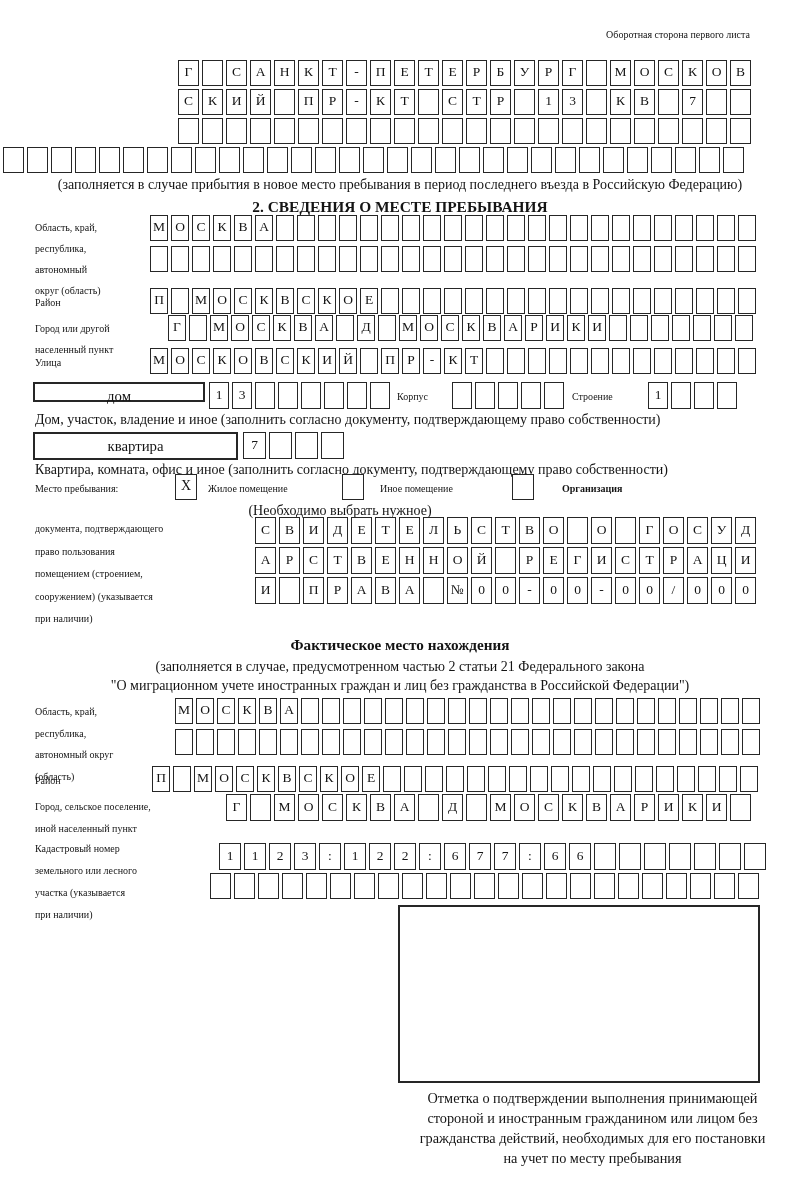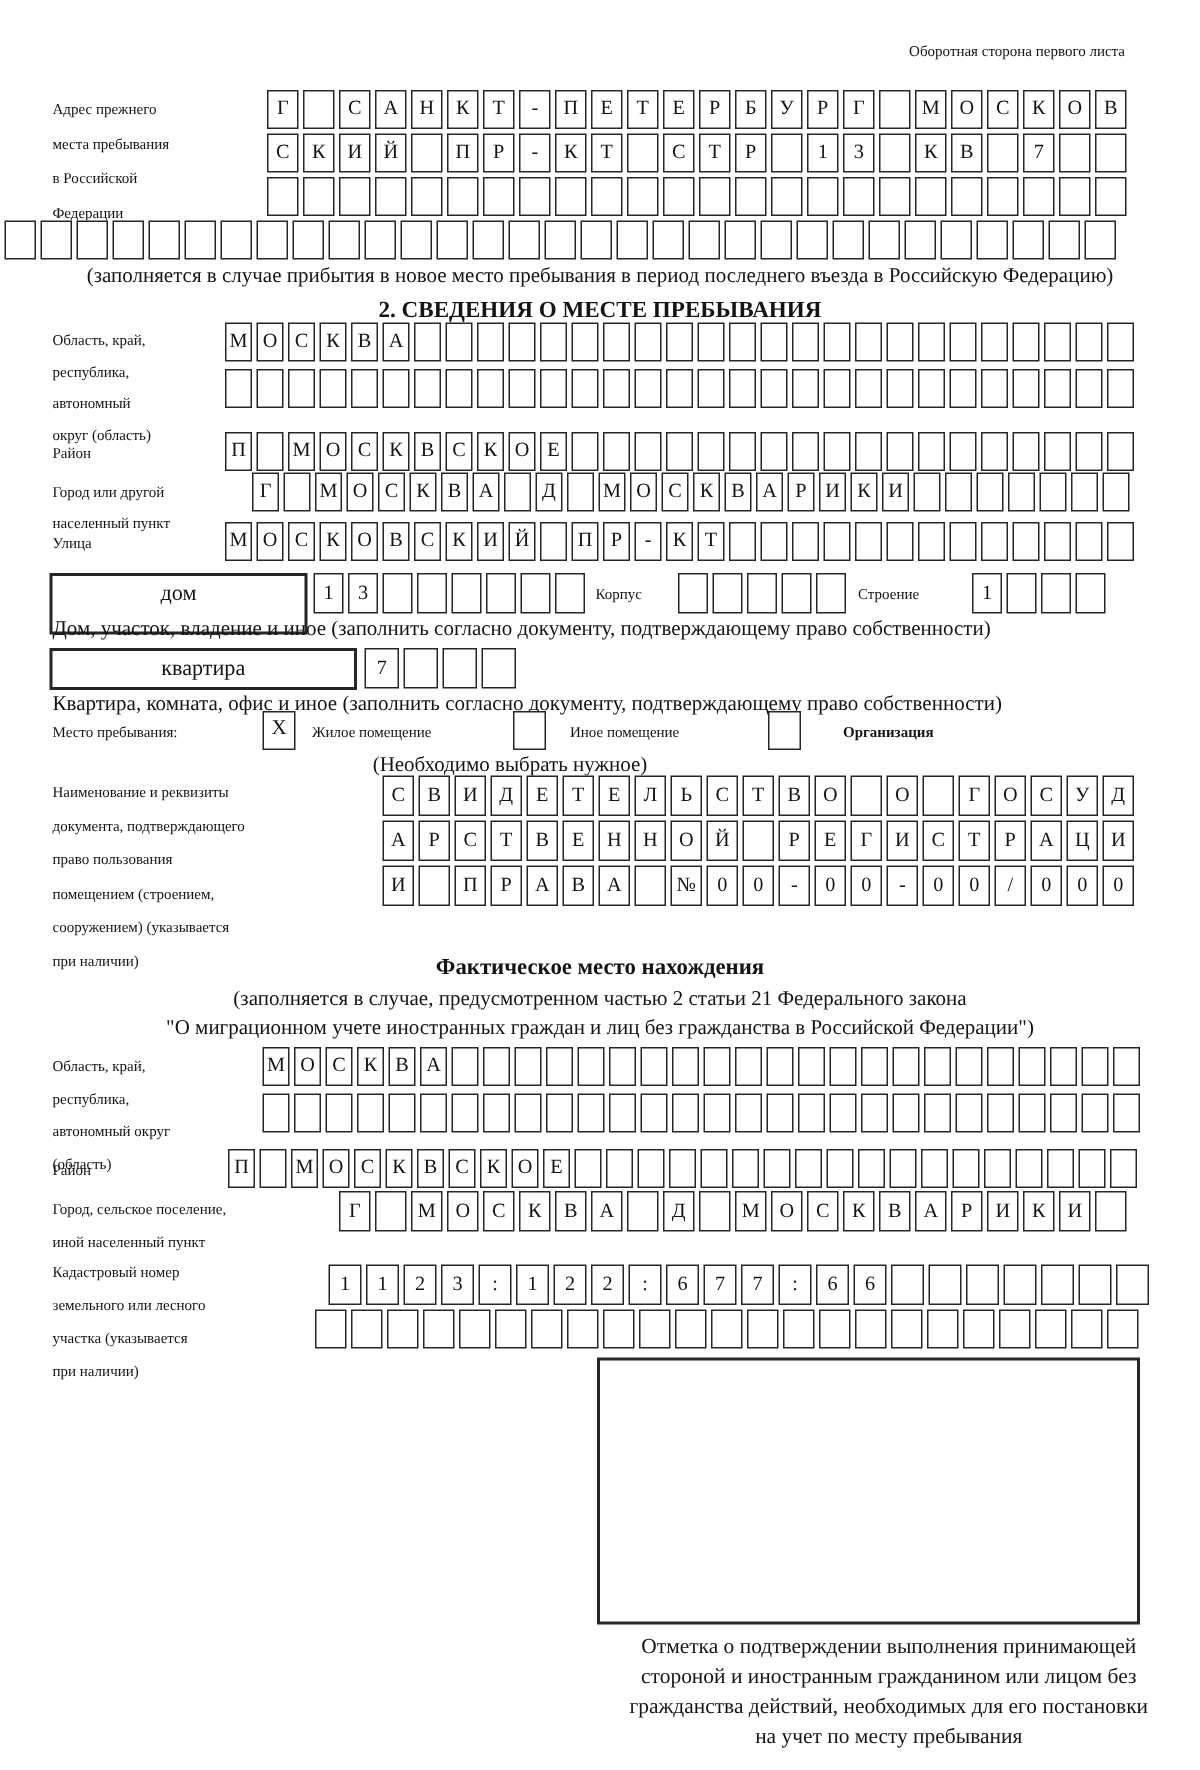--- a/index.html
+++ b/index.html
@@ -24,26 +24,20 @@
   .wbox{position:absolute;box-sizing:border-box;border:2px solid #262626;background:#fff;
         text-align:center;font-size:14.8px;}
 </style>
 </head>
 <body>
 
 <div class="page">
 
   <div class="label" style="left:450px;top:24px;width:300px;text-align:right;">Оборотная сторона первого листа</div>
 
-  <div class="label" style="left:35px;top:62px;line-height:23px;">
-    <div>Адрес прежнего</div>
-    <div>места пребывания</div>
-    <div>в Российской</div>
-    <div>Федерации</div>
-  </div>
   <div class="boxrow lg" style="left:178px;top:60px">
       <span class="cb">Г</span>
       <span class="cb"></span>
       <span class="cb">С</span>
       <span class="cb">А</span>
       <span class="cb">Н</span>
       <span class="cb">К</span>
       <span class="cb">Т</span>
       <span class="cb">-</span>
       <span class="cb">П</span>
@@ -315,21 +309,21 @@
       <span class="cb"></span>
       <span class="cb"></span>
       <span class="cb"></span>
       <span class="cb"></span>
       <span class="cb"></span>
       <span class="cb"></span>
       <span class="cb"></span>
       <span class="cb"></span>
     </div>
 
-  <div class="wbox" style="left:33px;top:382px;width:172px;height:41px;line-height:25px;">дом</div>
+  <div class="wbox" style="left:33px;top:382px;width:172px;height:20px;line-height:25px;">дом</div>
   <div class="boxrow n8" style="left:209px;top:382px">
       <span class="cb">1</span>
       <span class="cb">3</span>
       <span class="cb"></span>
       <span class="cb"></span>
       <span class="cb"></span>
       <span class="cb"></span>
       <span class="cb"></span>
       <span class="cb"></span>
     </div>
@@ -368,21 +362,20 @@
       <span class="cb"></span>
     </div>
   <div class="label" style="left:380px;top:478px;">Иное помещение</div>
   <div class="boxrow chk" style="left:512px;top:474px">
       <span class="cb"></span>
     </div>
   <div class="label" style="left:562px;top:478px;font-weight:bold;">Организация</div>
   <div class="cap" style="left:0px;top:503px;width:680px;text-align:center;">(Необходимо выбрать нужное)</div>
 
   <div class="label" style="left:35px;top:518px;line-height:22.5px;">
-    <div>Наименование и реквизиты</div>
     <div>документа, подтверждающего</div>
     <div>право пользования</div>
     <div>помещением (строением,</div>
     <div>сооружением) (указывается</div>
     <div>при наличии)</div>
   </div>
   <div class="boxrow doc" style="left:255px;top:517px">
       <span class="cb">С</span>
       <span class="cb">В</span>
       <span class="cb">И</span>

